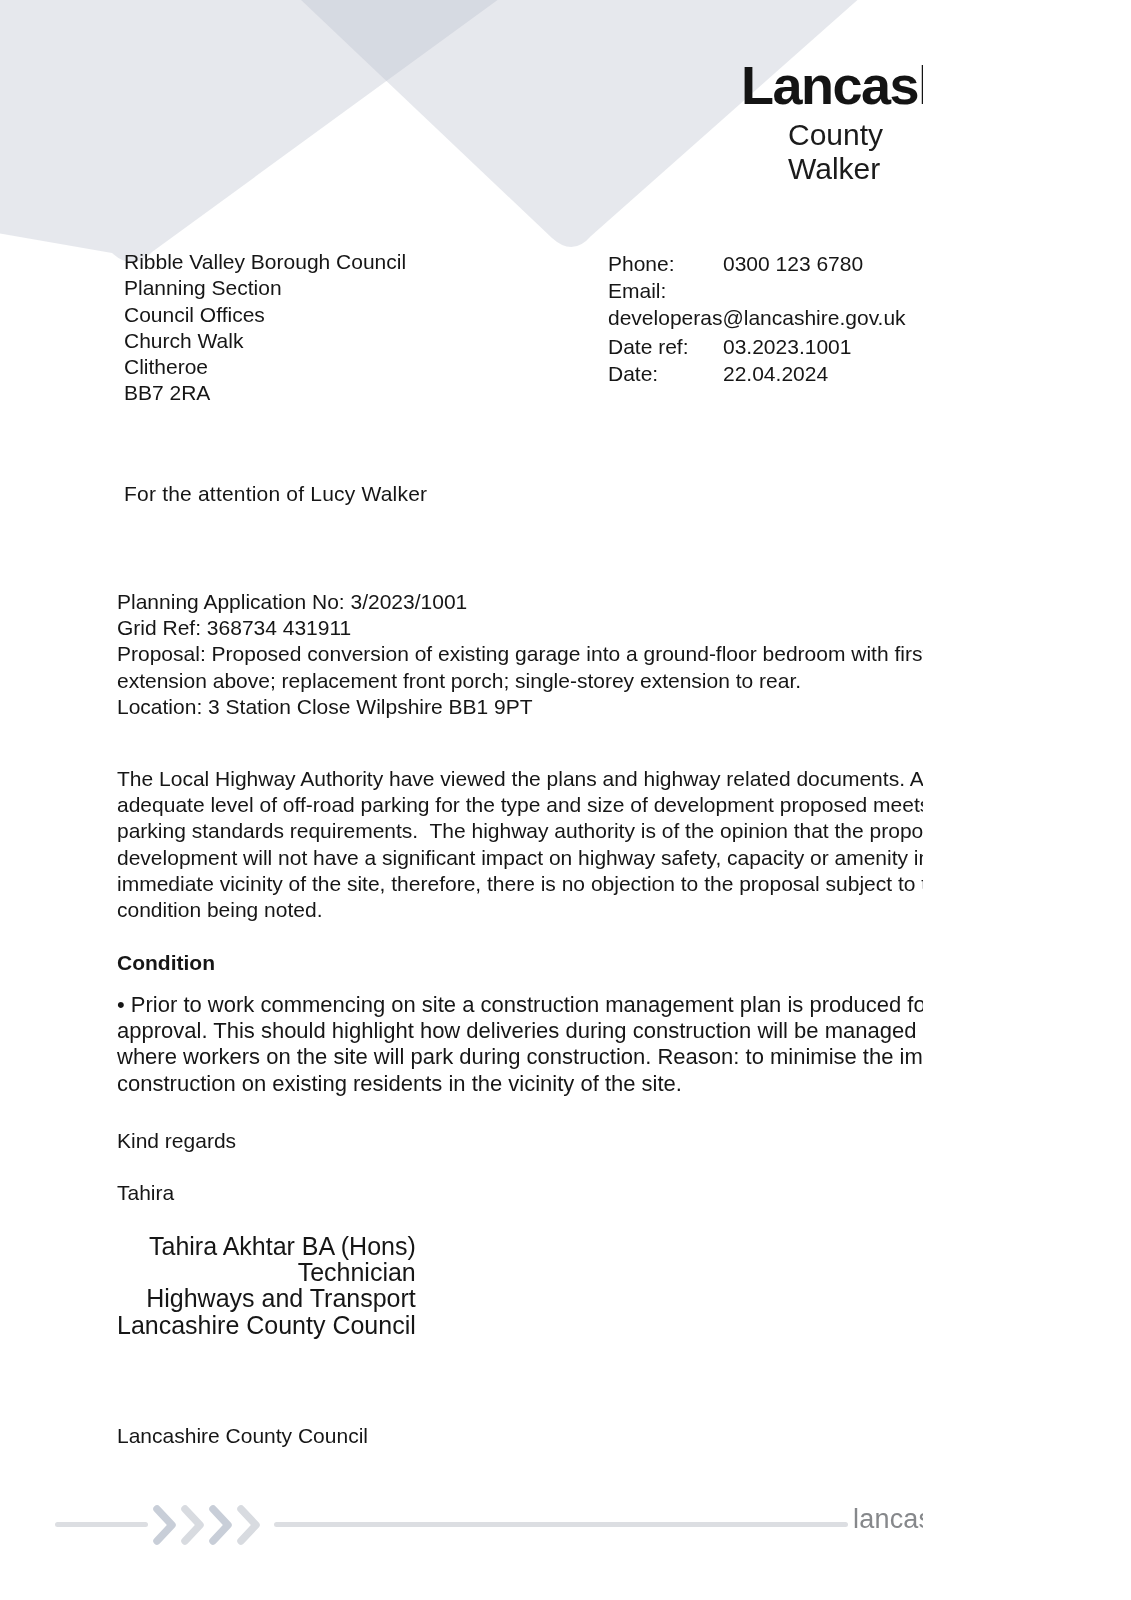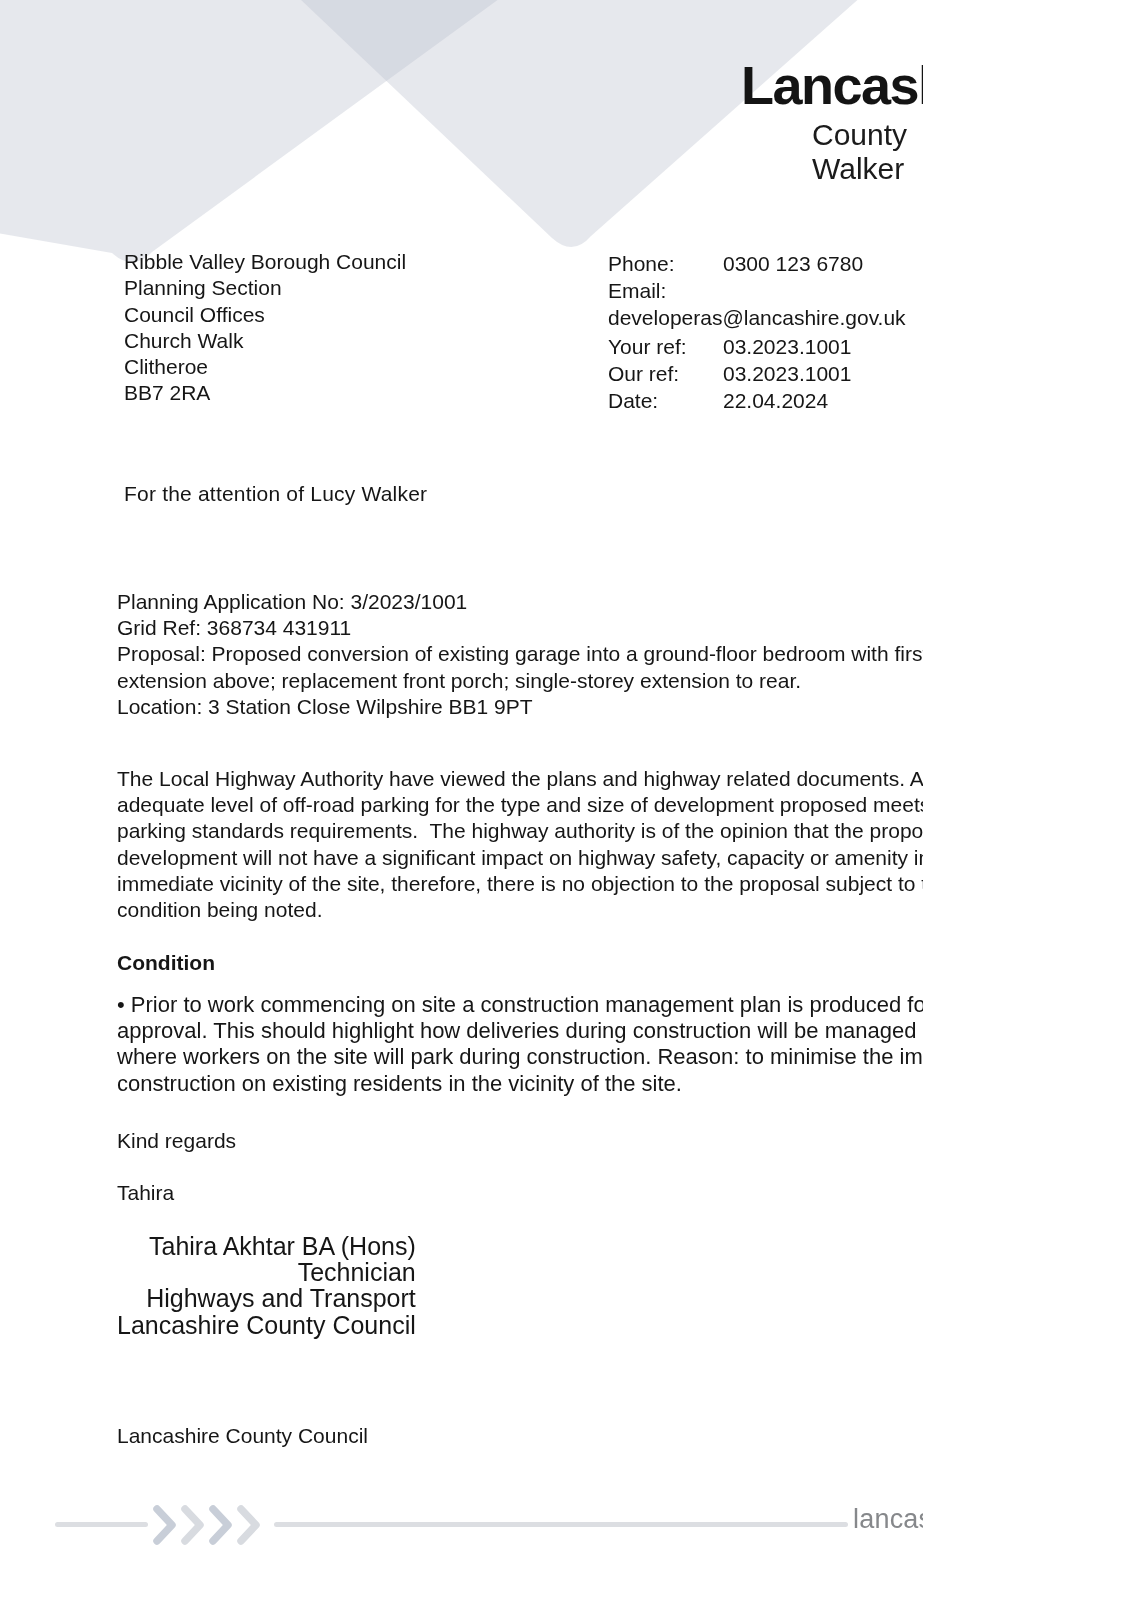--- a/index.html
+++ b/index.html
@@ -16,21 +16,21 @@
   
   #deco{left:0;top:0;}
   
   .logo-title{
     left:741px;top:58px;
     font-size:54px;font-weight:bold;letter-spacing:-1.5px;line-height:1;
     color:#141414;
   }
   .logo-sub{
     left:788px;top:118px;
-    font-size:30px;line-height:34px;color:#1b1b1b;margin-left:24px;
+    font-size:30px;line-height:34px;color:#1b1b1b;
   }
   .rose{left:920px;top:100px;}
   .rose .red{fill:var(--rose,#c32047);}
   
   .recipient{left:124px;top:249px;font-size:21px;line-height:26.3px;}
   .contact{left:608px;top:250px;font-size:21px;line-height:27px;}
   .crow{height:27px;}
   .clabel{display:inline-block;width:115px;}
   .cspacer{height:29px;}
   .attention{left:124px;top:482px;font-size:21px;letter-spacing:0.2px;}
@@ -149,24 +149,21 @@
 
   <div class="abs contact">
     <div class="crow">
       <span class="clabel">Phone:</span><span>0300 123 6780</span>
     </div>
     <div class="crow">
       <span class="clabel">Email:</span><span>developeras@lancashire.gov.uk</span>
     </div>
     <div class="cspacer"></div>
     <div class="crow">
-      <span class="clabel">Your ref:</span><span>03.2023.1001</span>
-    </div>
-    <div class="crow">
-      <span class="clabel">Our ref:</span><span>03.2023.1001</span>
+      <span class="clabel">Date ref:</span><span>03.2023.1001</span>
     </div>
     <div class="crow">
       <span class="clabel">Date:</span><span>22.04.2024</span>
     </div>
   </div>
 
   <div class="abs attention">For the attention of Lucy Walker</div>
 
   <div class="abs application">
     <div>Planning Application No: 3/2023/1001</div>

